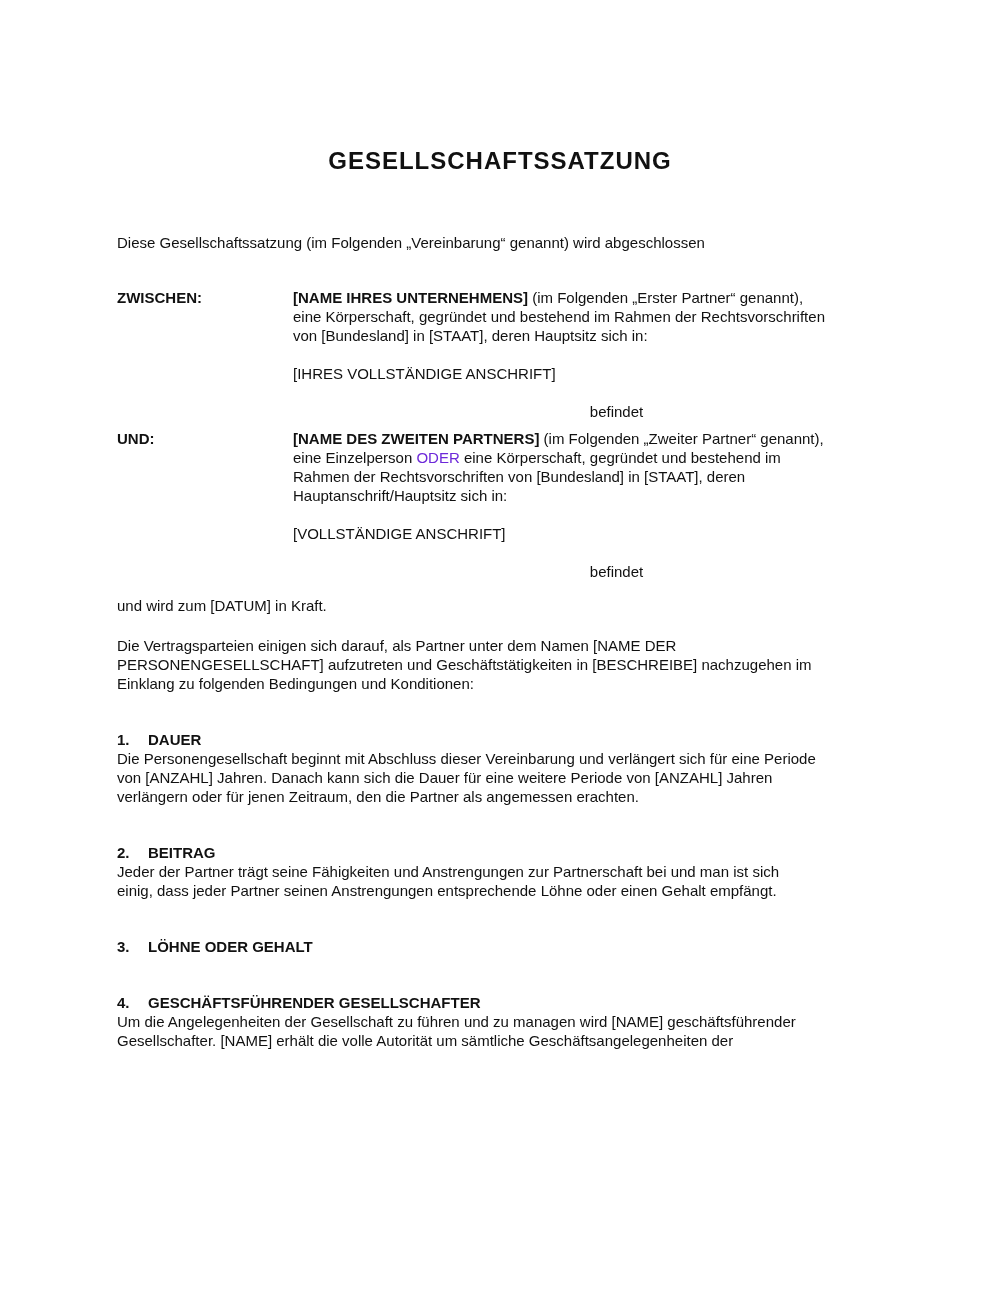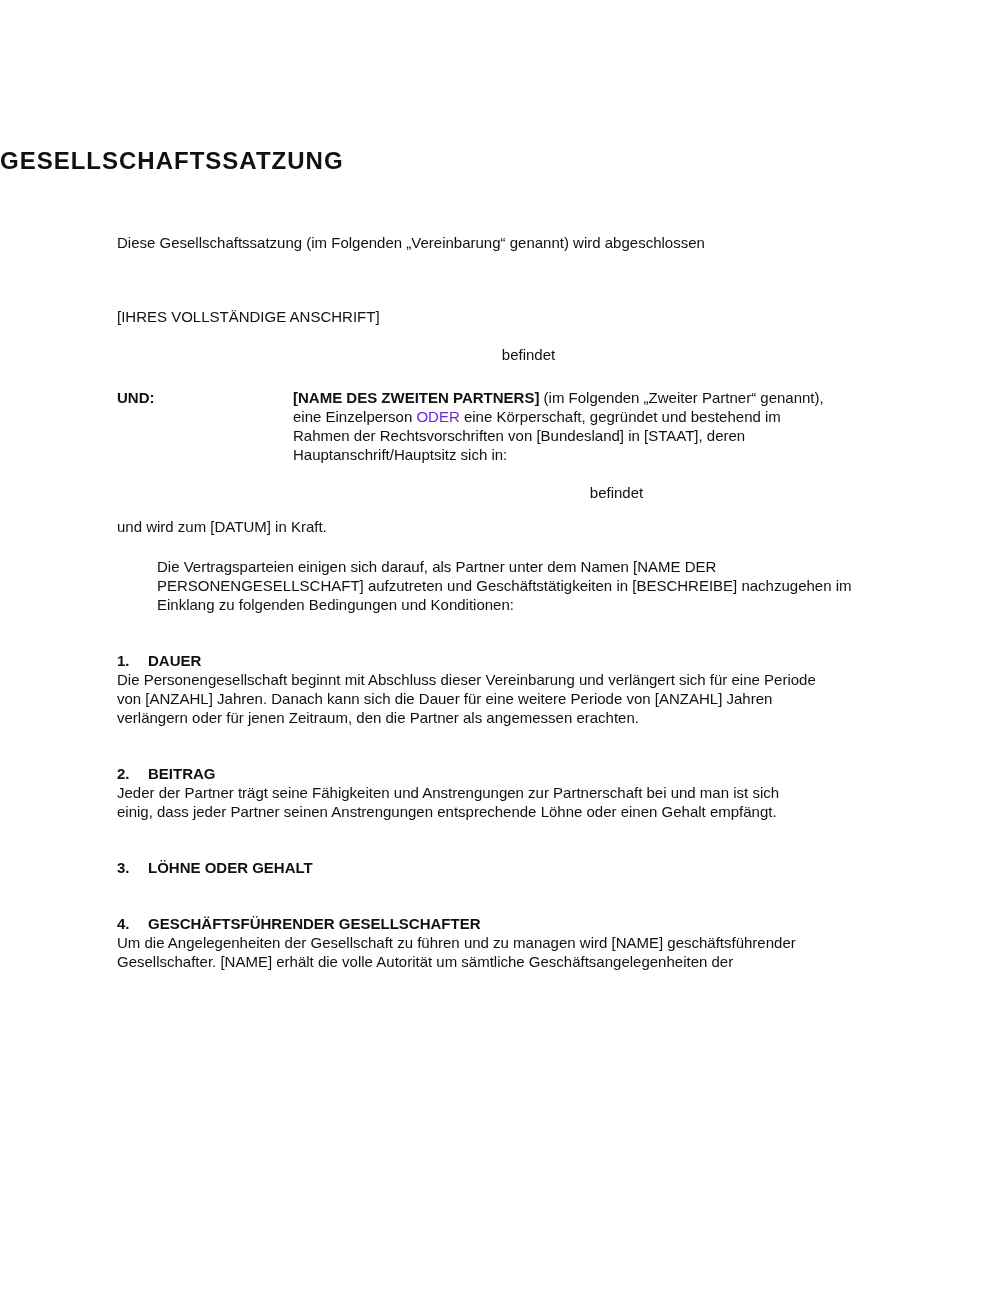--- a/index.html
+++ b/index.html
@@ -14,65 +14,71 @@
   }
   .page {
     position:relative;
     width:1000px; height:1290px;
     padding:0 60px 0 117px;
   }
   .title {
     width:1000px;
     margin-left:-117px;
     margin-top:148px;
+    text-align:center;
     font-size:24px;
     line-height:26px;
     font-weight:bold;
     letter-spacing:1px;
   }
   .intro { margin-top:59px; }
   .pre { white-space:pre-line; }
   .b { font-weight:bold; }
   .oder { color:#6d28d9; }
   .party { display:flex; }
   .party-1 { margin-top:36px; }
-  .party-2 { margin-top:24px; }
+  .party-2 { margin-top:8px; }
   .party-label { width:176px; flex:none; font-weight:bold; }
   .party-content { flex:1; }
   .party-address { margin-top:19px; }
   .party-closing { margin-top:19px;text-align:center; }
   .effective { margin-top:15px; }
-  .agreement { margin-top:21px;margin-left:40px; }
+  .agreement { margin-top:21px; }
   .section-head { display:flex; font-weight:bold; margin-top:37px; }
   .sec-num { width:31px; flex:none; }
   .sec-body { }
 </style>
 </head>
 <body>
 
 <div class="page">
 
   <h1 class="title">GESELLSCHAFTSSATZUNG</h1>
 
   <p class="intro">Diese Gesellschaftssatzung (im Folgenden „Vereinbarung“ genannt) wird abgeschlossen</p>
 
   <div class="party party-1">
+    <div class="party-label">ZWISCHEN:</div>
     <div class="party-content">
+      <p class="party-desc"><span class="b">[NAME IHRES UNTERNEHMENS]</span><span class="pre"> (im Folgenden „Erster Partner“ genannt),
+eine Körperschaft, gegründet und bestehend im Rahmen der Rechtsvorschriften
+von [Bundesland] in [STAAT], deren Hauptsitz sich in:</span><span class="oder"></span><span class="pre"></span></p>
       <p class="party-address">[IHRES VOLLSTÄNDIGE ANSCHRIFT]</p>
       <p class="party-closing">befindet</p>
     </div>
   </div>
 
   <div class="party party-2">
     <div class="party-label">UND:</div>
     <div class="party-content">
       <p class="party-desc"><span class="b">[NAME DES ZWEITEN PARTNERS]</span><span class="pre"> (im Folgenden „Zweiter Partner“ genannt),
 eine Einzelperson </span><span class="oder">ODER</span><span class="pre"> eine Körperschaft, gegründet und bestehend im
 Rahmen der Rechtsvorschriften von  [Bundesland] in [STAAT], deren
 Hauptanschrift/Hauptsitz sich in:</span></p>
+      <p class="party-address">[VOLLSTÄNDIGE ANSCHRIFT]</p>
       <p class="party-closing">befindet</p>
     </div>
   </div>
 
   <p class="effective">und wird zum [DATUM] in Kraft.</p>
 
   <p class="agreement pre">Die Vertragsparteien einigen sich darauf, als Partner unter dem Namen [NAME DER
 PERSONENGESELLSCHAFT] aufzutreten und Geschäftstätigkeiten in [BESCHREIBE] nachzugehen im
 Einklang zu folgenden Bedingungen und Konditionen:</p>
 

